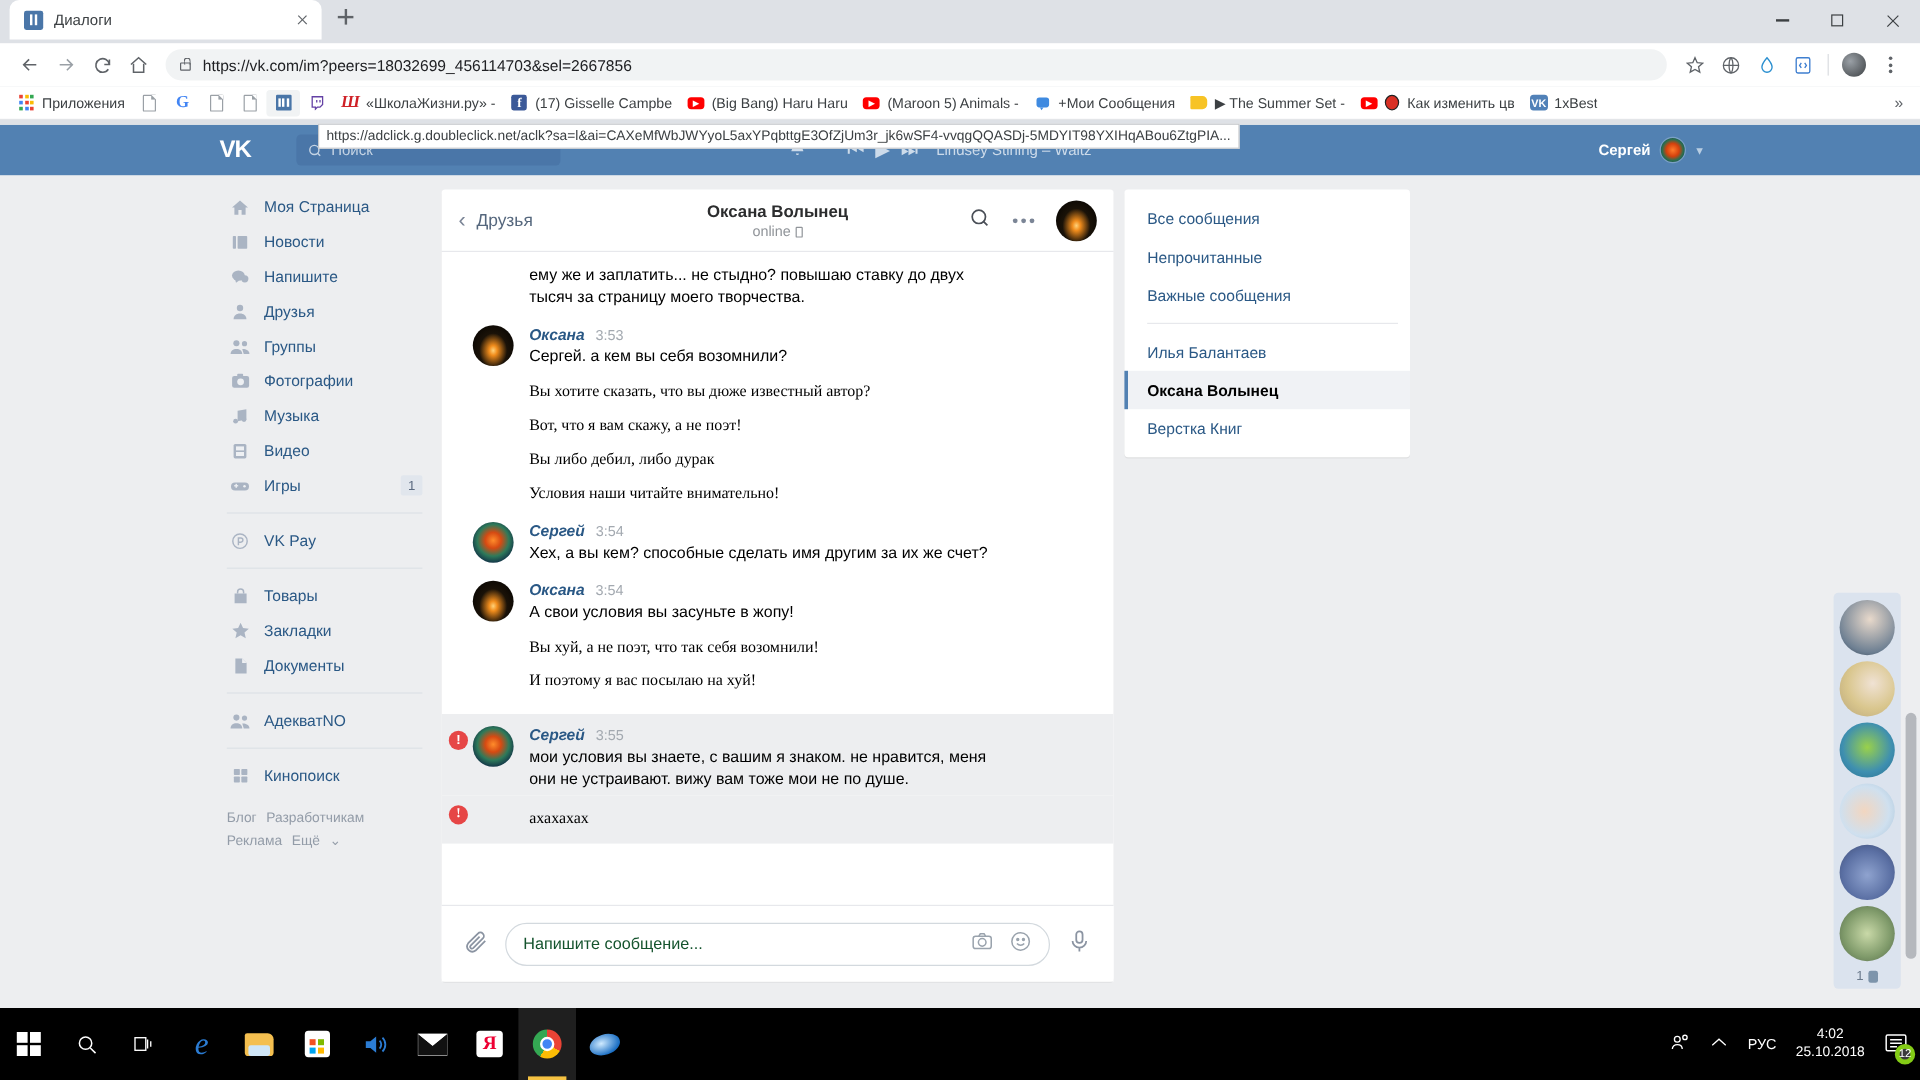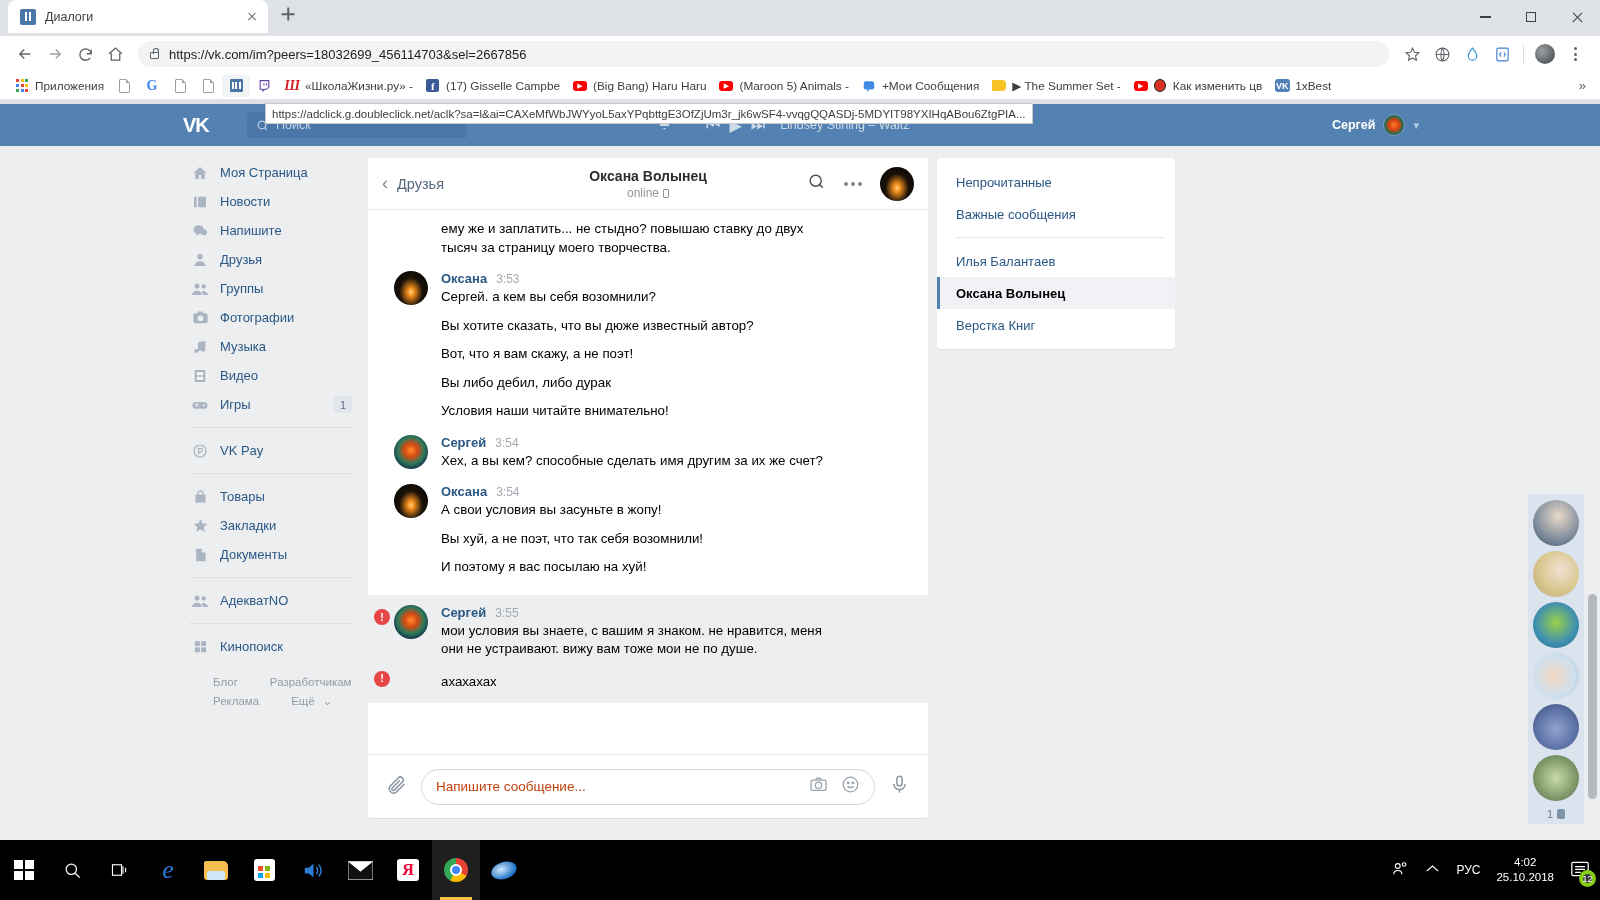--- a/index.html
+++ b/index.html
@@ -136,21 +136,21 @@
               font-size: 13px; padding-left: 6px; position: relative; }
   .nav-ico { width: 22px; flex: 0 0 22px; color: #aab4c3; display:flex;
              align-items:center; justify-content:center; }
   .nav-ico svg { display:block; }
   .nav-label { margin-left: 9px; }
   .nav-badge { position: absolute; right: 8px; min-width: 18px; height: 17px;
                background: #e1e6ed; color: #5b6a80; font-size: 11px;
                display:flex; align-items:center; justify-content:center; border-radius: 2px; }
   .nav-sep { height: 1px; background: #dde1e6; margin: 8px 8px 8px 6px; }
   .nav-footer { padding: 12px 6px 0 6px; font-size: 11.5px; color: #939ca8; line-height: 19px; }
-  .nav-footer a { color: #939ca8; text-decoration: none; margin-right: 8px; margin-left: 24px; }
+  .nav-footer a { color: #939ca8; text-decoration: none; margin-right: 8px; }
 
   
   .chat { width: 560px; flex: 0 0 560px; margin-left: 8px; background: #fff;
           border-radius: 3px; display: flex; flex-direction: column; height: 660px;
           box-shadow: 0 1px 0 rgba(0,0,0,.06); }
   .chat-head { height: 52px; display: flex; align-items: center; padding: 0 14px;
                border-bottom: 1px solid #e7e8ec; position: relative; }
   .chat-back { display: flex; align-items: center; color: #55677d; font-size: 14.5px; gap: 9px; }
   .chat-back .chev { font-size: 18px; color: #7b8596; font-weight: 300; }
   .chat-title-wrap { position: absolute; left: 0; right: 0; text-align: center;
@@ -167,37 +167,37 @@
 
   .msgs { flex: 1; overflow: hidden; padding: 0 0 6px 0; position: relative; }
   .msg { display: flex; padding: 10px 30px 4px 26px; position: relative; }
   .msg.first { padding-top: 14px; }
   .msg.highlight { background: #edeef0; }
   .msg-av { width: 34px; height: 34px; border-radius: 50%; flex: 0 0 34px; margin-right: 13px; }
   .av-oksana { background: radial-gradient(ellipse at 50% 62%, #ffd27a 0%, #f08c1c 14%, #1a1208 48%, #000 100%); }
   .av-sergey { background: radial-gradient(circle at 50% 45%, #ff8c2b 0%, #d64a12 26%, #2e7a5a 52%, #0f2b45 78%, #0a1c2e 100%); }
   .msg-body { flex: 1; min-width: 0; }
   .msg-meta { display: flex; align-items: baseline; gap: 9px; margin-bottom: 2px; }
-  .msg-author { font-size: 13px; font-weight: bold; color: #2a5885; }
+  .msg-author { font-size: 13px; font-weight: bold; color: #2a5885; font-style: italic; }
   .msg-time { font-size: 12px; color: #a3a9b0; }
   .msg-text { font-size: 13.3px; color: #000; line-height: 18.5px; }
-  .msg-cont { padding: 6px 30px 4px 73px; font-size: 13.3px; color: #000; line-height: 18.5px; }
+  .msg-cont { padding: 6px 30px 4px 73px; font-size: 13.3px; color: #000; line-height: 18.5px; font-family: Liberation Serif, serif; }
   .msg-cont.highlight, .msg.highlight { background: #edeef0; }
   .err-mark { position: absolute; left: 6px; top: 14px; width: 16px; height: 16px;
               border-radius: 50%; background: #e64646; color: #fff; font-size: 11px;
               font-weight: bold; display:flex; align-items:center; justify-content:center; }
   .msg-top-cut { padding: 0 30px 0 73px; font-size: 13.3px; line-height: 18.5px; color:#000; }
   .cut-row { height: 10px; overflow: hidden; color:#000; font-size: 13.3px; }
 
   .composer { height: 64px; border-top: 1px solid #e7e8ec; display: flex;
               align-items: center; padding: 0 18px; background:#fff; }
   .clip { color: #8b94a2; }
   .inputbox { flex: 1; height: 36px; border: 1px solid #d3d9de; border-radius: 18px;
               display: flex; align-items: center; padding: 0 14px; margin: 0 14px; }
-  .inputbox .ph { flex: 1; font-size: 13.5px; color: #c2410c; }
+  .inputbox .ph { flex: 1; font-size: 13.5px; color: #14532d; }
   .inputbox .icos { display: flex; gap: 13px; color: #9aa3ad; }
   .mic { color: #8b94a2; }
 
   
   .rightcol { width: 238px; flex: 0 0 238px; margin-left: 9px; }
   .convlist { background: #fff; border-radius: 3px; padding: 8px 0;
               box-shadow: 0 1px 0 rgba(0,0,0,.06); }
   .conv { height: 32px; display: flex; align-items: center; padding-left: 19px;
           font-size: 13px; color: #2a5885; position: relative; }
   .conv.active { background: #f0f2f5; color: #000; font-weight: bold; }
@@ -784,20 +784,23 @@
             <svg width="21" height="21" viewBox="0 0 24 24" fill="none" stroke="#8b94a2" stroke-width="1.7">
                 <rect x="9" y="2.5" width="6" height="11" rx="3"></rect>
                 <path d="M5.5 11.5a6.5 6.5 0 0013 0M12 18v3.5"></path>
               </svg>
           </span>
         </div>
       </div>
 
       <div class="rightcol">
         <div class="convlist">
+          <div class="conv">
+              <span>Все сообщения</span>
+            </div>
           <div class="conv">
               <span>Непрочитанные</span>
             </div>
           <div class="conv">
               <span>Важные сообщения</span>
             </div>
           <div class="conv-sep"></div>
           <div class="conv">
               <span>Илья Балантаев</span>
             </div>

